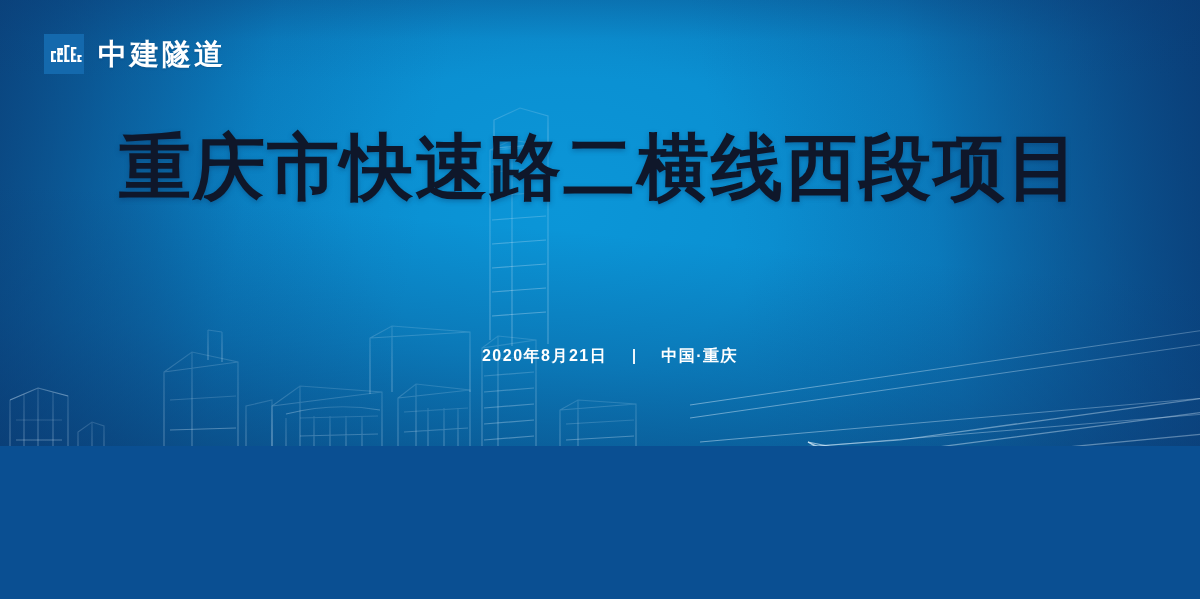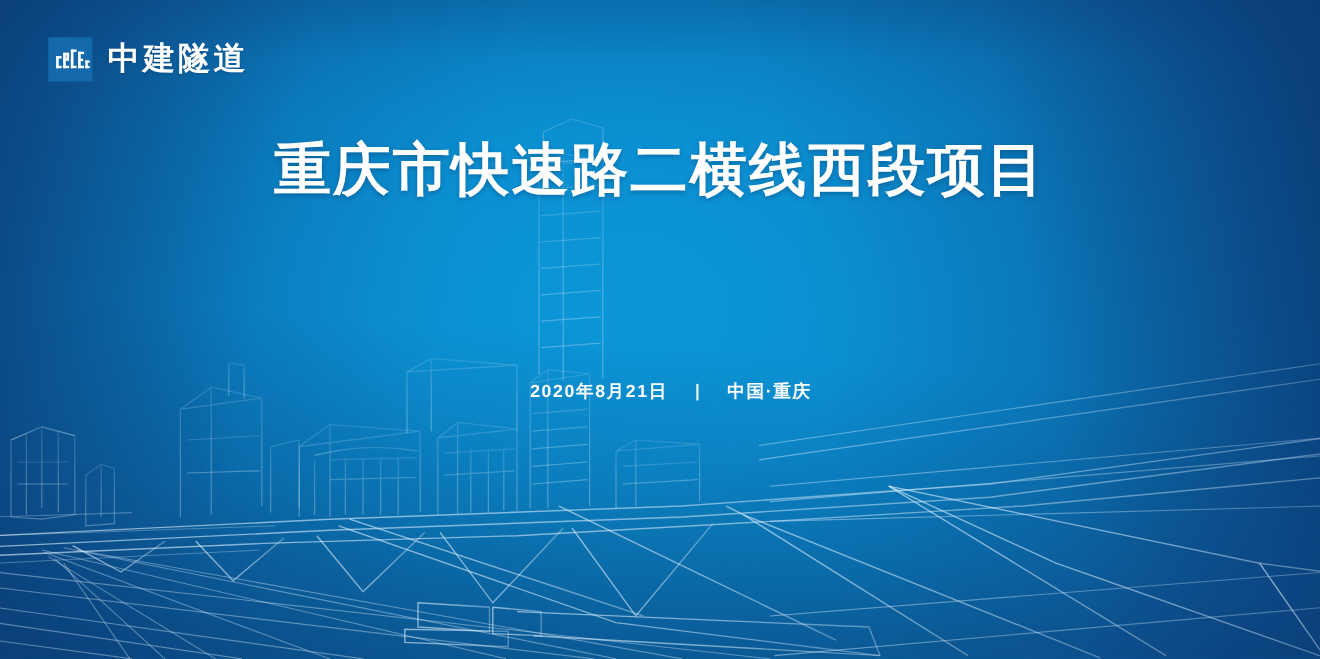--- a/index.html
+++ b/index.html
@@ -4,21 +4,21 @@
 <title>Event Backdrop</title>
 <style>
   html, body {
     margin: 0;
     padding: 0;
     background: #0a4f92;
   }
   #stage {
     position: relative;
     width: 1200px;
-    height: 599px;
+    height: 446px;
     overflow: hidden;
     font-family: "Liberation Sans", "DejaVu Sans", sans-serif;
     background: #0b8fd0;
   }
 
   
   .bg-base {
     position: absolute;
     inset: 0;
     background:
@@ -96,22 +96,22 @@
 
   
   .title-block {
     position: absolute;
     left: 0;
     right: 0;
     top: 126px;
     text-align: center;
   }
   .title-line {
-    color: #ffffff;
-    font-size: 52px;
+    color: #0f172a;
+    font-size: 72px;
     font-weight: bold;
     line-height: 1.14;
     letter-spacing: 2px;
     white-space: nowrap;
     text-shadow: 0 2px 5px rgba(7,50,98,0.38);
   }
 
   
   .subtitle {
     position: absolute;

